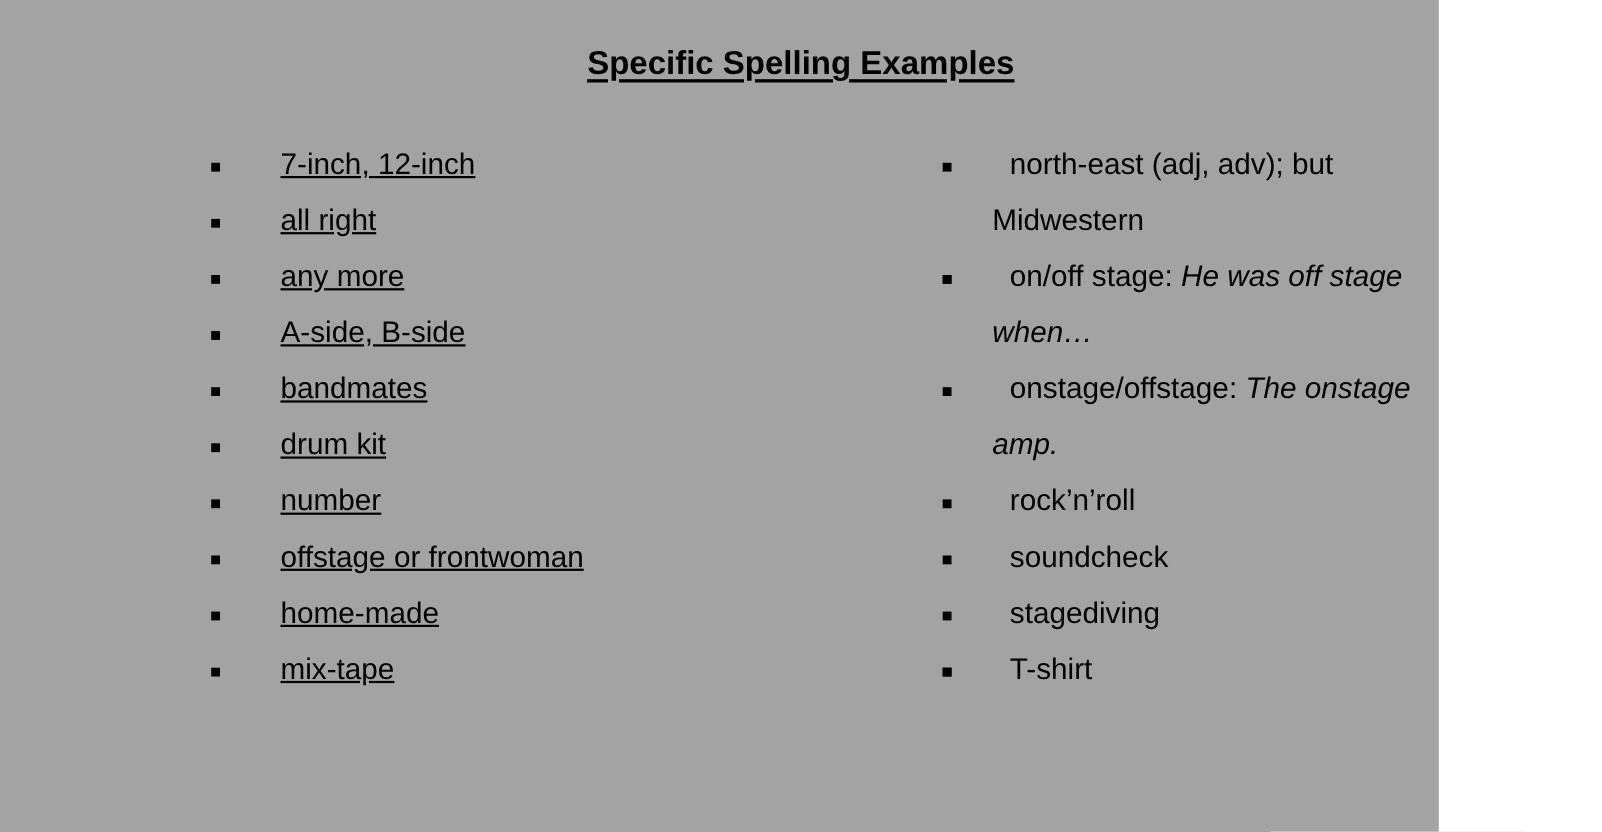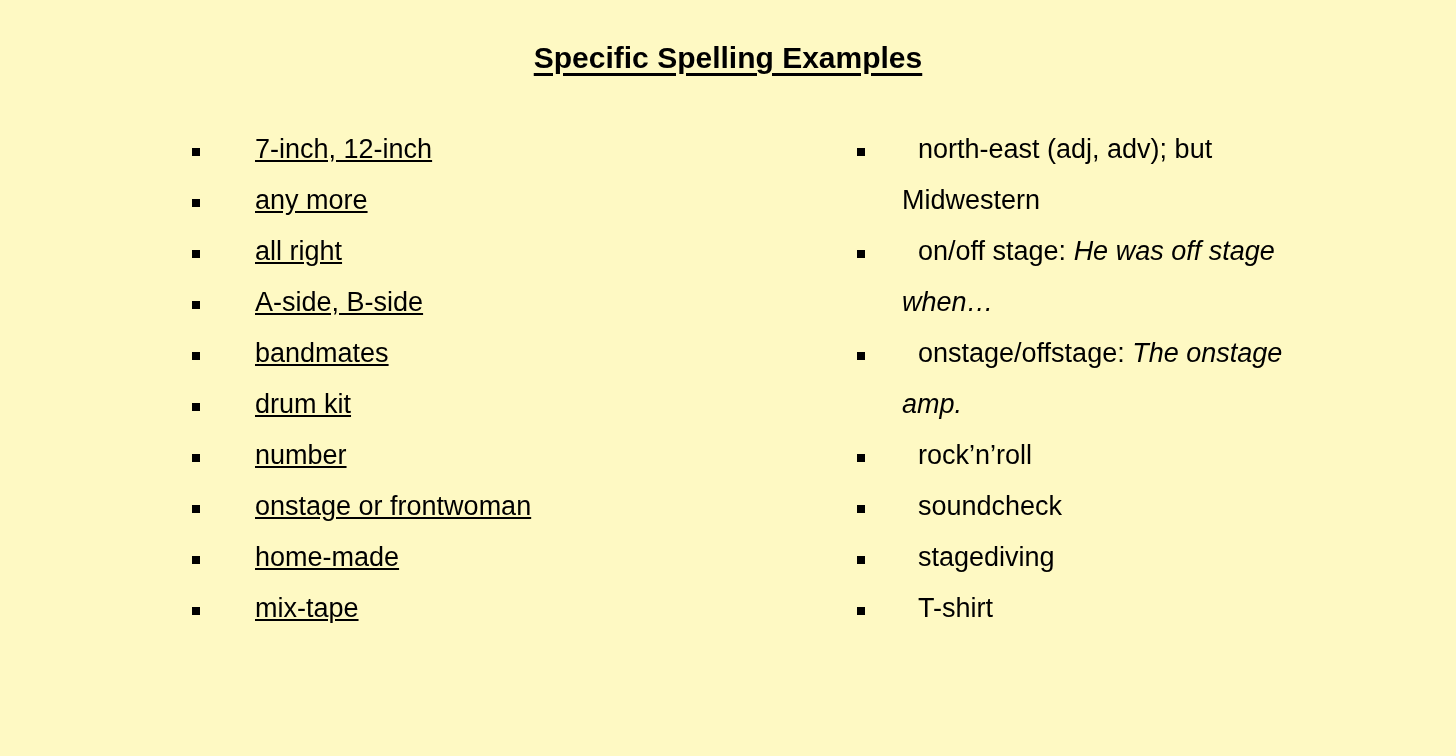--- a/index.html
+++ b/index.html
@@ -11,23 +11,23 @@
     width: 1456px;
     height: 756px;
     font-family: "Liberation Sans", sans-serif;
     color: #000000;
     overflow: hidden;
     position: relative;
   }
 
   .slide {
     position: relative;
-    width: 1456px;
+    width: 1308px;
     height: 756px;
-    background: #fef9c3;
+    background: #a3a3a3;
   }
 
   
   .title-wrap {
     position: absolute;
     top: 40px;
     left: 0;
     width: 1456px;
     text-align: center;
   }
@@ -104,45 +104,45 @@
   <div class="columns">
 
     <div class="col col-left">
       <ul class="bullets">
         <li>
           <span class="bullet-sq"></span>
           <span class="li-text">7-inch, 12-inch</span>
         </li>
         <li>
           <span class="bullet-sq"></span>
-          <span class="li-text">any more</span>
+          <span class="li-text">all right</span>
         </li>
         <li>
           <span class="bullet-sq"></span>
-          <span class="li-text">all right</span>
+          <span class="li-text">any more</span>
         </li>
         <li>
           <span class="bullet-sq"></span>
           <span class="li-text">A-side, B-side</span>
         </li>
         <li>
           <span class="bullet-sq"></span>
           <span class="li-text">bandmates</span>
         </li>
         <li>
           <span class="bullet-sq"></span>
           <span class="li-text">drum kit</span>
         </li>
         <li>
           <span class="bullet-sq"></span>
           <span class="li-text">number</span>
         </li>
         <li>
           <span class="bullet-sq"></span>
-          <span class="li-text">onstage or frontwoman</span>
+          <span class="li-text">offstage or frontwoman</span>
         </li>
         <li>
           <span class="bullet-sq"></span>
           <span class="li-text">home-made</span>
         </li>
         <li>
           <span class="bullet-sq"></span>
           <span class="li-text">mix-tape</span>
         </li>
       </ul>

